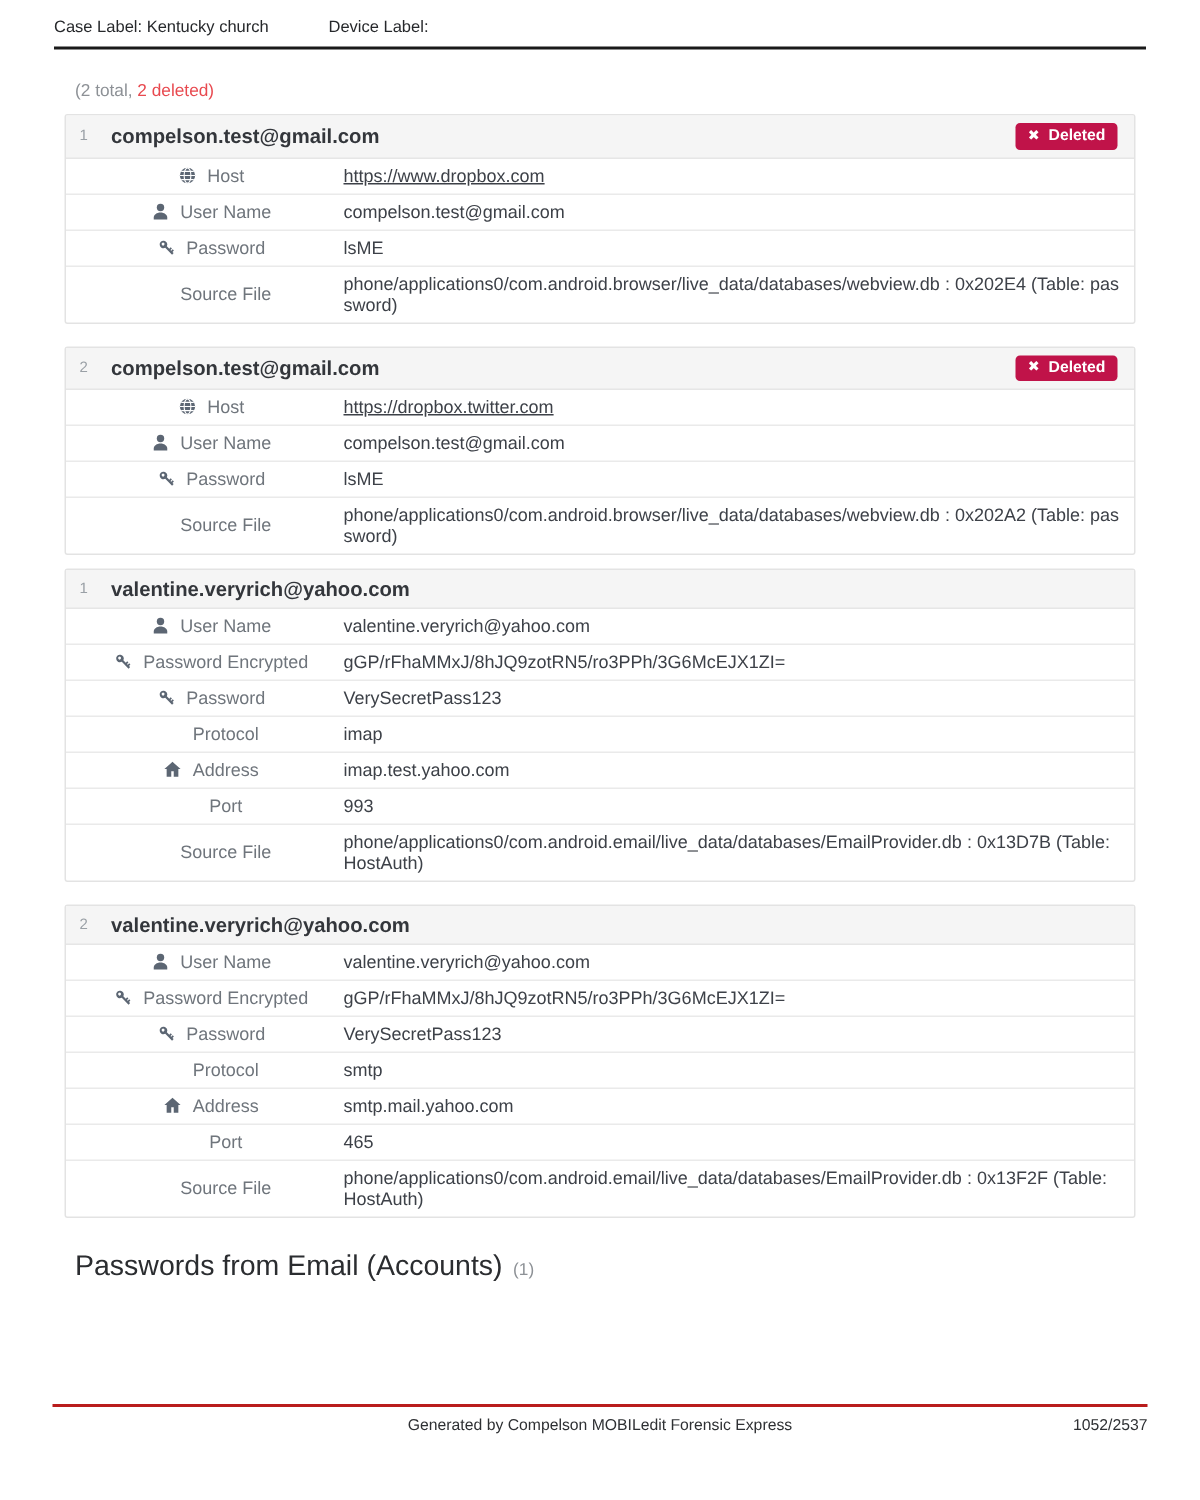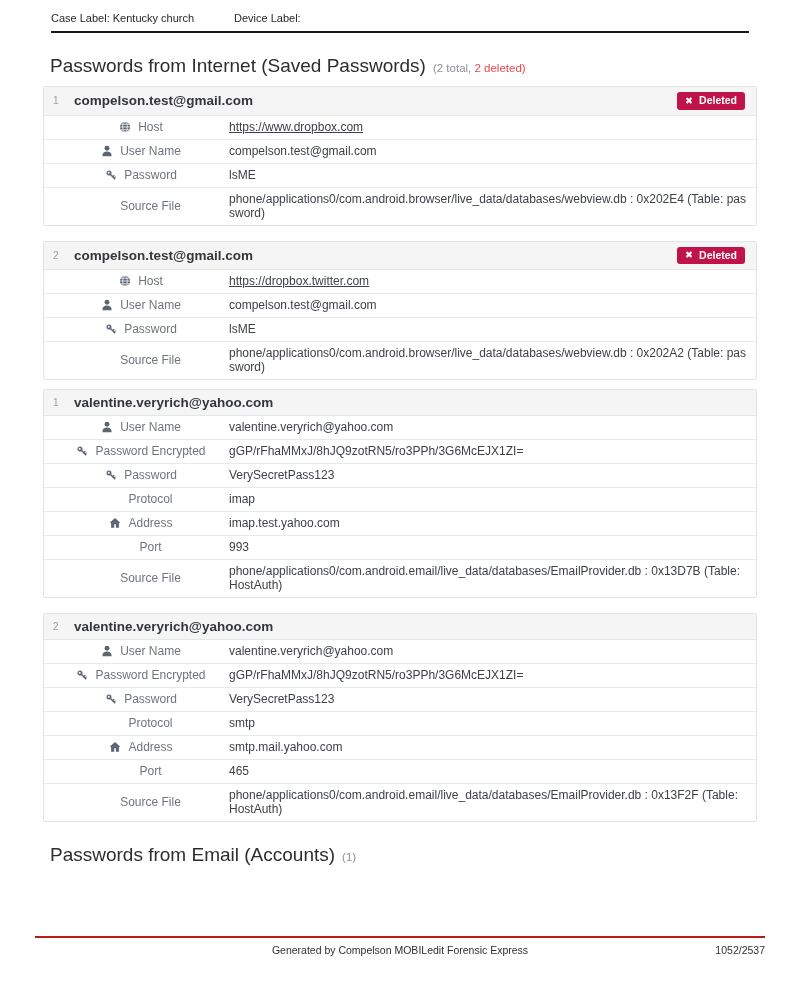--- a/index.html
+++ b/index.html
@@ -4,21 +4,21 @@
 <style>
   * { box-sizing: border-box; }
   html,body { margin:0; padding:0; }
   body {
     width:800px; height:1000px; background:#ffffff; position:relative;
     font-family:"Liberation Sans","DejaVu Sans",sans-serif;
     color:#3d4148; overflow:hidden;
   }
   
   .topbar {
-    margin:0 51px; padding:12px 0 7px; border-bottom:2px solid #1a1a1a;
+    margin:0 36px; padding:12px 0 7px; border-bottom:2px solid #1a1a1a;
     display:flex; font-size:11px; color:#26282b;
   }
   .topbar .f1 { width:183px; }
   .topbar .f2 { width:362px; }
   .topbar .f3 { flex:1; }
 
   .content { padding:0 43px; }
 
   h1.page-title {
     font-size:25px; font-weight:400; color:#2b2d30;
@@ -74,21 +74,20 @@
   <div class="f3">
     <span>Device Label:</span>
     <span></span>
   </div>
 </div>
 
 <div class="content">
   <div>
   <section>
     <h2 class="sec-head">
-      <span>Passwords from Internet (Saved Passwords)</span>
       <span class="sec-count"><span>(2 total, </span><span class="del">2 deleted)</span></span>
     </h2>
     <div>
   <div class="card">
     <div class="card-header">
       <span class="card-index">1</span>
       <span class="card-title">compelson.test@gmail.com</span>
       <span class="badge">
         <span class="bx">✖</span>
         <span>Deleted</span>

